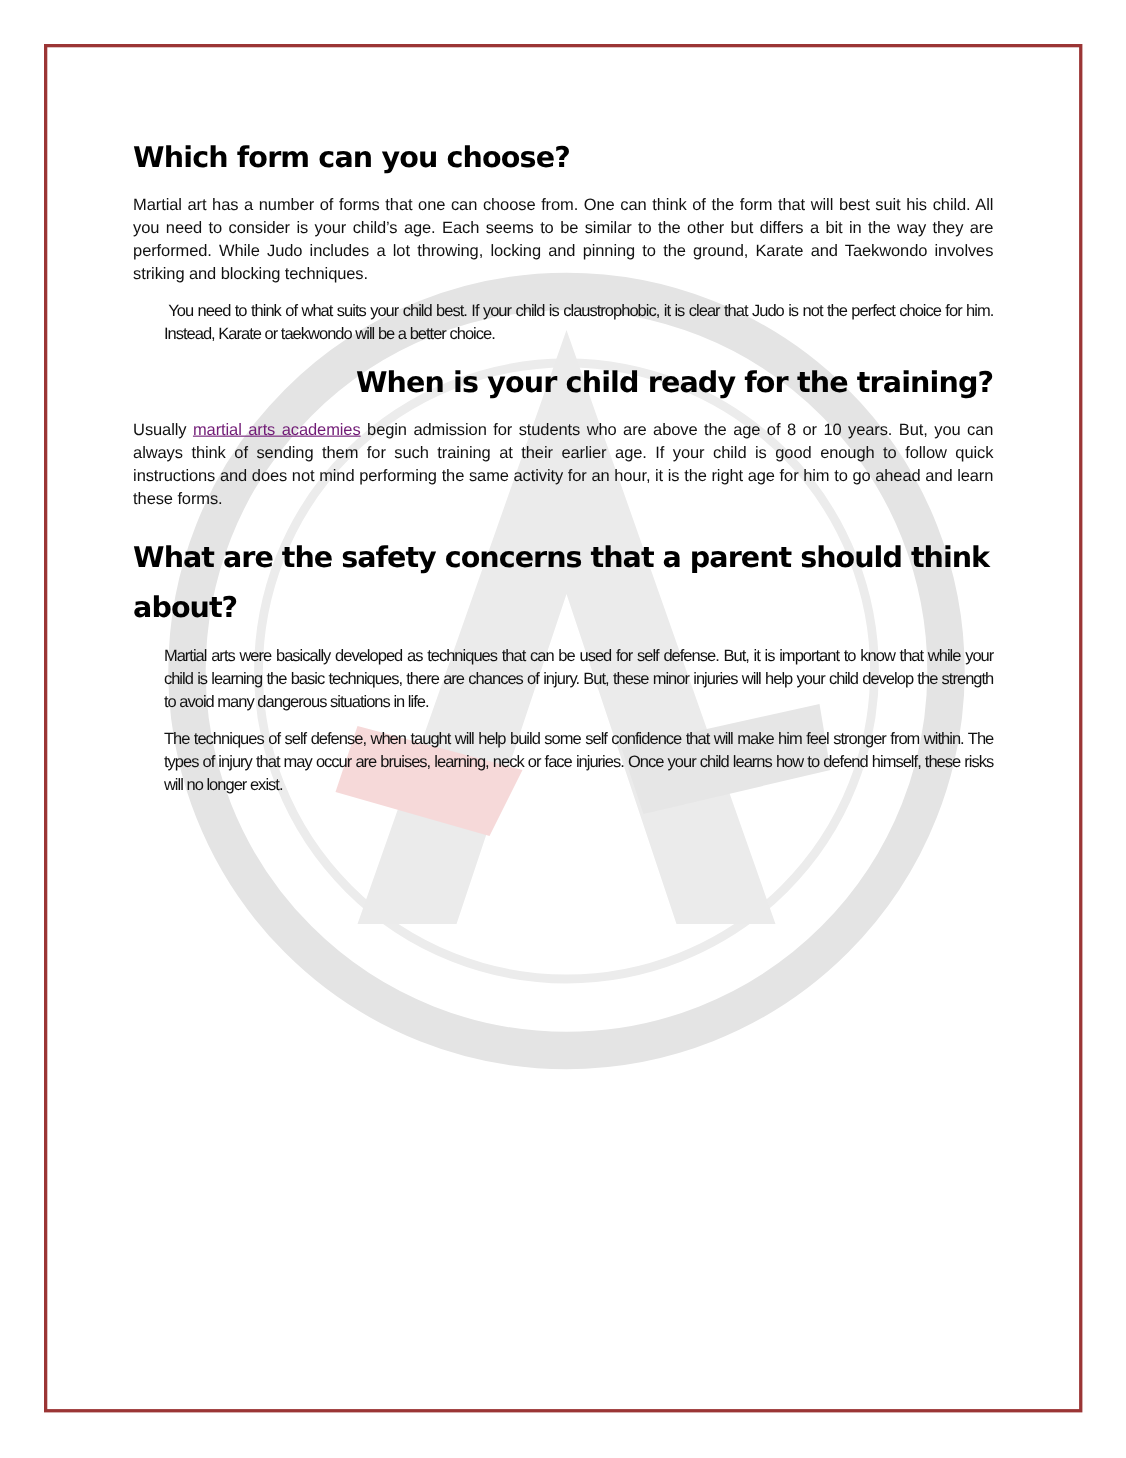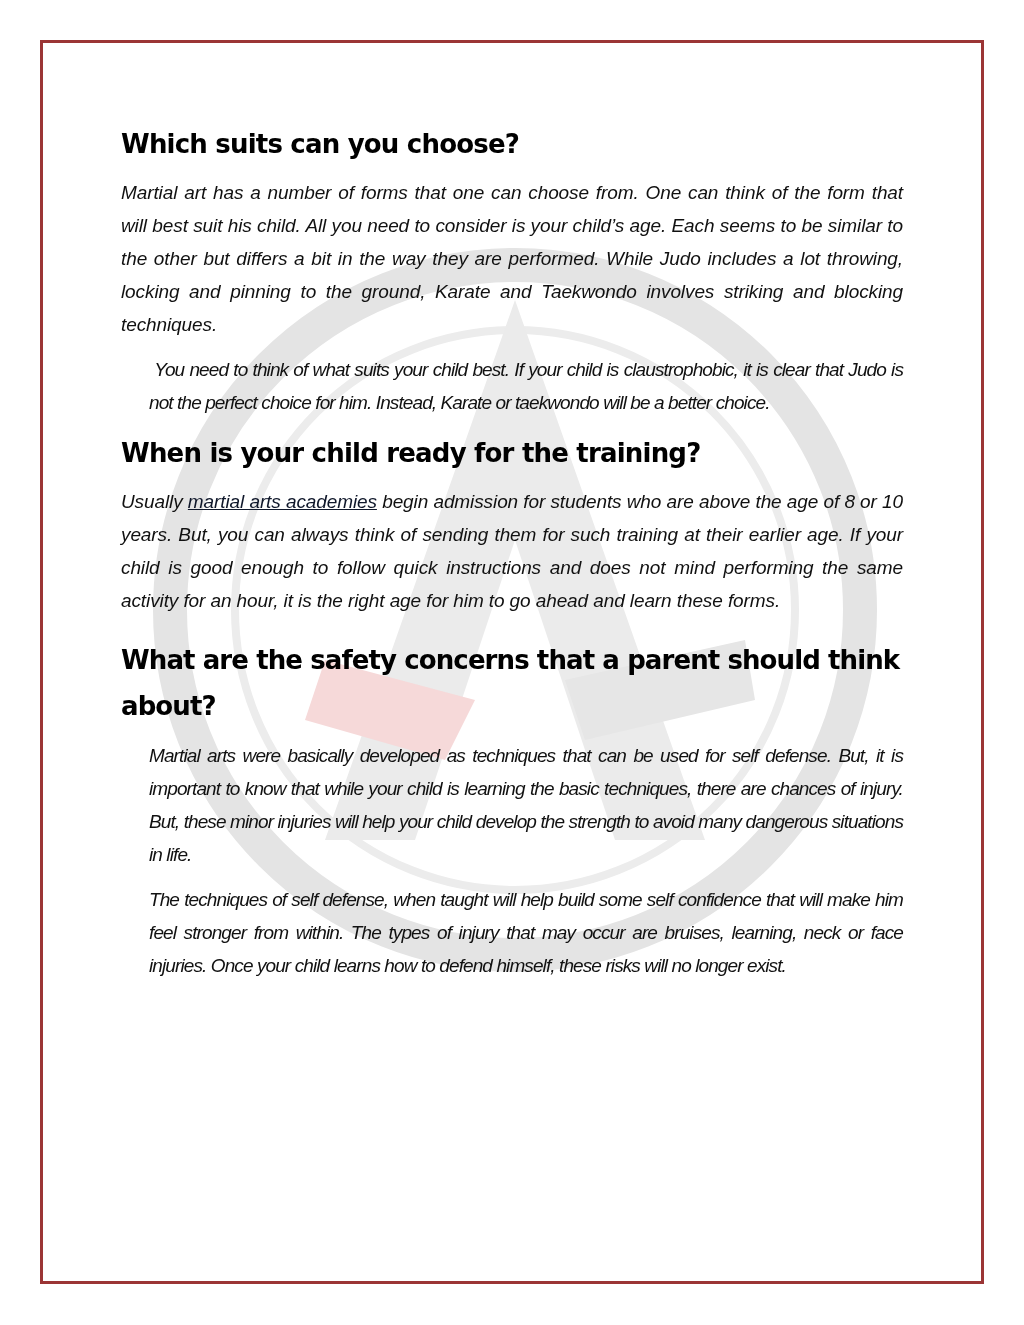--- a/index.html
+++ b/index.html
@@ -17,43 +17,43 @@
     .content {
       position: absolute; left: 121px; top: 122px; width: 782px; z-index: 1;
       font-family: "Liberation Sans", sans-serif; color: #111;
     }
     h2 {
       font-family: "DejaVu Sans", sans-serif; font-weight: bold;
       font-size: 26px; letter-spacing: -0.8px; line-height: 44px;
       margin: 0 0 10px 0; color: #000;
     }
     p {
-      font-size: 19px; line-height: 33px; margin: 0 0 12px 0;
-      text-align: justify; letter-spacing: -0.1px; font-style: italic;
+      font-size: 15px; line-height: 21px; margin: 0 0 12px 0;
+      text-align: justify; letter-spacing: -0.1px;
     }
     p.narrow { letter-spacing: -0.9px; margin-left: 28px; }
-    a.link { color: #0f172a; text-decoration: underline; }
-    .h-when { margin-top: 6px; }
+    a.link { color: #701a75; text-decoration: underline; }
+    .h-when { margin-top: 6px; text-align: right; }
     .h-safety { margin-top: 20px; }
   </style>
 </head>
 <body>
 
 <div class="page-frame"></div>
 
 <svg class="watermark" viewBox="0 0 740 740">
   <circle cx="370" cy="370" r="345" fill="none" stroke="#e4e4e4" stroke-width="34"></circle>
   <circle cx="370" cy="370" r="280" fill="none" stroke="#ececec" stroke-width="8"></circle>
   <path d="M370 60 L560 600 L470 600 L370 300 L270 600 L180 600 Z" fill="#ebebeb"></path>
   <path d="M180 420 L330 460 L300 520 L160 480 Z" fill="#f6d9d9"></path>
   <path d="M420 440 L600 400 L610 460 L440 500 Z" fill="#e6e6e6"></path>
 </svg>
 
 <div class="content">
-  <h2>Which suits can you choose?</h2>
+  <h2>Which form can you choose?</h2>
   <p>Martial art has a number of forms that one can choose from. One can think of the form that will best suit his child. All you need to consider is your child’s age. Each seems to be similar to the other but differs a bit in the way they are performed. While Judo includes a lot throwing, locking and pinning to the ground, Karate and Taekwondo involves striking and blocking techniques.</p>
   <p class="narrow" style="white-space: pre-wrap;"> You need to think of what suits your child best. If your child is claustrophobic, it is clear that Judo is not the perfect choice for him. Instead, Karate or taekwondo will be a better choice.</p>
 
   <h2 class="h-when">When is your child ready for the training?</h2>
   <p><span style="white-space: pre-wrap;">Usually </span><a class="link" href="#">martial arts academies</a><span style="white-space: pre-wrap;"> begin admission for students who are above the age of 8 or 10 years. But, you can always think of sending them for such training at their earlier age. If your child is good enough to follow quick instructions and does not mind performing the same activity for an hour, it is the right age for him to go ahead and learn these forms.</span></p>
 
   <h2 class="h-safety" style="line-height:46px; letter-spacing:-0.9px;">What are the safety concerns that a parent should think about?</h2>
   <p class="narrow">Martial arts were basically developed as techniques that can be used for self defense. But, it is important to know that while your child is learning the basic techniques, there are chances of injury. But, these minor injuries will help your child develop the strength to avoid many dangerous situations in life.</p>
   <p class="narrow">The techniques of self defense, when taught will help build some self confidence that will make him feel stronger from within. The types of injury that may occur are bruises, learning, neck or face injuries. Once your child learns how to defend himself, these risks will no longer exist.</p>
 </div>

